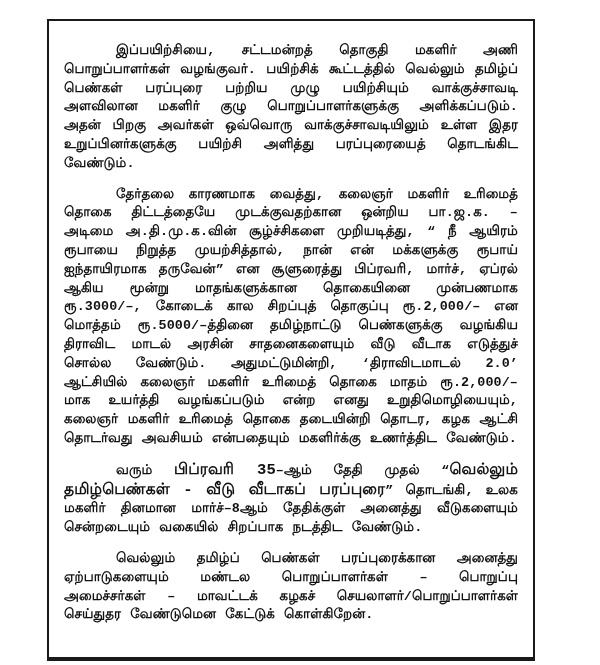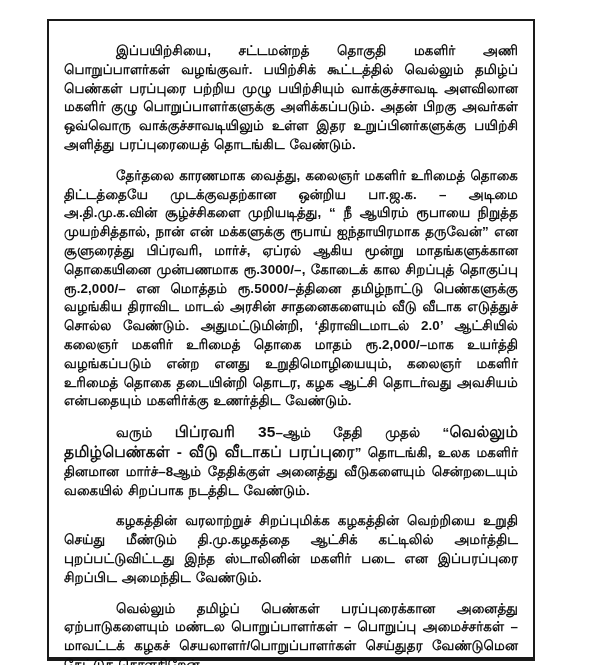--- a/index.html
+++ b/index.html
@@ -5,21 +5,21 @@
   html, body {
     margin: 0;
     padding: 0;
     background: #ffffff;
   }
   .page {
     position: relative;
     width: 600px;
     height: 665px;
     background: #ffffff;
-    font-family: Liberation Sans, sans-serif;
+    font-family: Liberation Mono, monospace;
     color: #111111;
     overflow: hidden;
   }
   .frame {
     position: absolute;
     left: 47px;
     top: 19px;
     width: 488px;
     height: 642px;
     box-sizing: border-box;
@@ -45,18 +45,17 @@
 </style>
 </head>
 <body>
 
 <div class="page">
   <div class="frame">
     <div>
         <p class="para"><span>இப்பயிற்சியை, சட்டமன்றத் தொகுதி மகளிர் அணி பொறுப்பாளர்கள் வழங்குவர். பயிற்சிக் கூட்டத்தில் வெல்லும் தமிழ்ப் பெண்கள் பரப்புரை பற்றிய முழு பயிற்சியும் வாக்குச்சாவடி அளவிலான  மகளிர் குழு பொறுப்பாளர்களுக்கு அளிக்கப்படும். அதன் பிறகு அவர்கள் ஒவ்வொரு வாக்குச்சாவடியிலும் உள்ள இதர உறுப்பினர்களுக்கு பயிற்சி அளித்து பரப்புரையைத் தொடங்கிட வேண்டும்.</span></p>
         <p class="para"><span>தேர்தலை காரணமாக வைத்து, கலைஞர் மகளிர் உரிமைத் தொகை திட்டத்தையே முடக்குவதற்கான ஒன்றிய பா.ஜ.க.  – அடிமை அ.தி.மு.க.வின் சூழ்ச்சிகளை முறியடித்து, “ நீ ஆயிரம் ரூபாயை நிறுத்த முயற்சித்தால், நான் என் மக்களுக்கு ரூபாய் ஐந்தாயிரமாக தருவேன்” என சூளுரைத்து பிப்ரவரி, மார்ச், ஏப்ரல் ஆகிய மூன்று மாதங்களுக்கான தொகையினை முன்பணமாக ரூ.3000/–, கோடைக் கால சிறப்புத் தொகுப்பு ரூ.2,000/– என மொத்தம் ரூ.5000/–த்தினை தமிழ்நாட்டு பெண்களுக்கு வழங்கிய திராவிட மாடல் அரசின் சாதனைகளையும் வீடு வீடாக எடுத்துச் சொல்ல வேண்டும். அதுமட்டுமின்றி, ‘திராவிடமாடல் 2.0’ ஆட்சியில் கலைஞர் மகளிர் உரிமைத் தொகை மாதம் ரூ.2,000/–மாக உயர்த்தி வழங்கப்படும் என்ற எனது உறுதிமொழியையும், கலைஞர் மகளிர் உரிமைத் தொகை தடையின்றி தொடர, கழக ஆட்சி தொடர்வது அவசியம் என்பதையும் மகளிர்க்கு உணர்த்திட வேண்டும்.</span></p>
         <p class="para"><span>வரும் </span><span class="bold">பிப்ரவரி 35</span><span>–ஆம் தேதி முதல் “</span><span class="bold">வெல்லும் தமிழ்பெண்கள் - வீடு வீடாகப் பரப்புரை</span><span>” தொடங்கி, உலக மகளிர் தினமான மார்ச்–8ஆம் தேதிக்குள் அனைத்து வீடுகளையும் சென்றடையும் வகையில் சிறப்பாக நடத்திட வேண்டும்.</span></p>
-        <p class="para"><span>கழகத்தின் வரலாற்றுச் சிறப்புமிக்க கழகத்தின் வெற்றியை உறுதி செய்து மீண்டும் தி.மு.கழகத்தை ஆட்சிக் கட்டிலில் அமர்த்திட புறப்பட்டுவிட்டது இந்த ஸ்டாலினின் மகளிர் படை என இப்பரப்புரை சிறப்பிட அமைந்திட வேண்டும்.</span></p>
         <p class="para"><span>வெல்லும் தமிழ்ப் பெண்கள் பரப்புரைக்கான அனைத்து ஏற்பாடுகளையும் மண்டல பொறுப்பாளர்கள் – பொறுப்பு அமைச்சர்கள் – மாவட்டக் கழகச் செயலாளர்/பொறுப்பாளர்கள் செய்துதர வேண்டுமென கேட்டுக் கொள்கிறேன்.</span></p>
       </div>
 
   </div>
 </div>
 
 </body></html>

